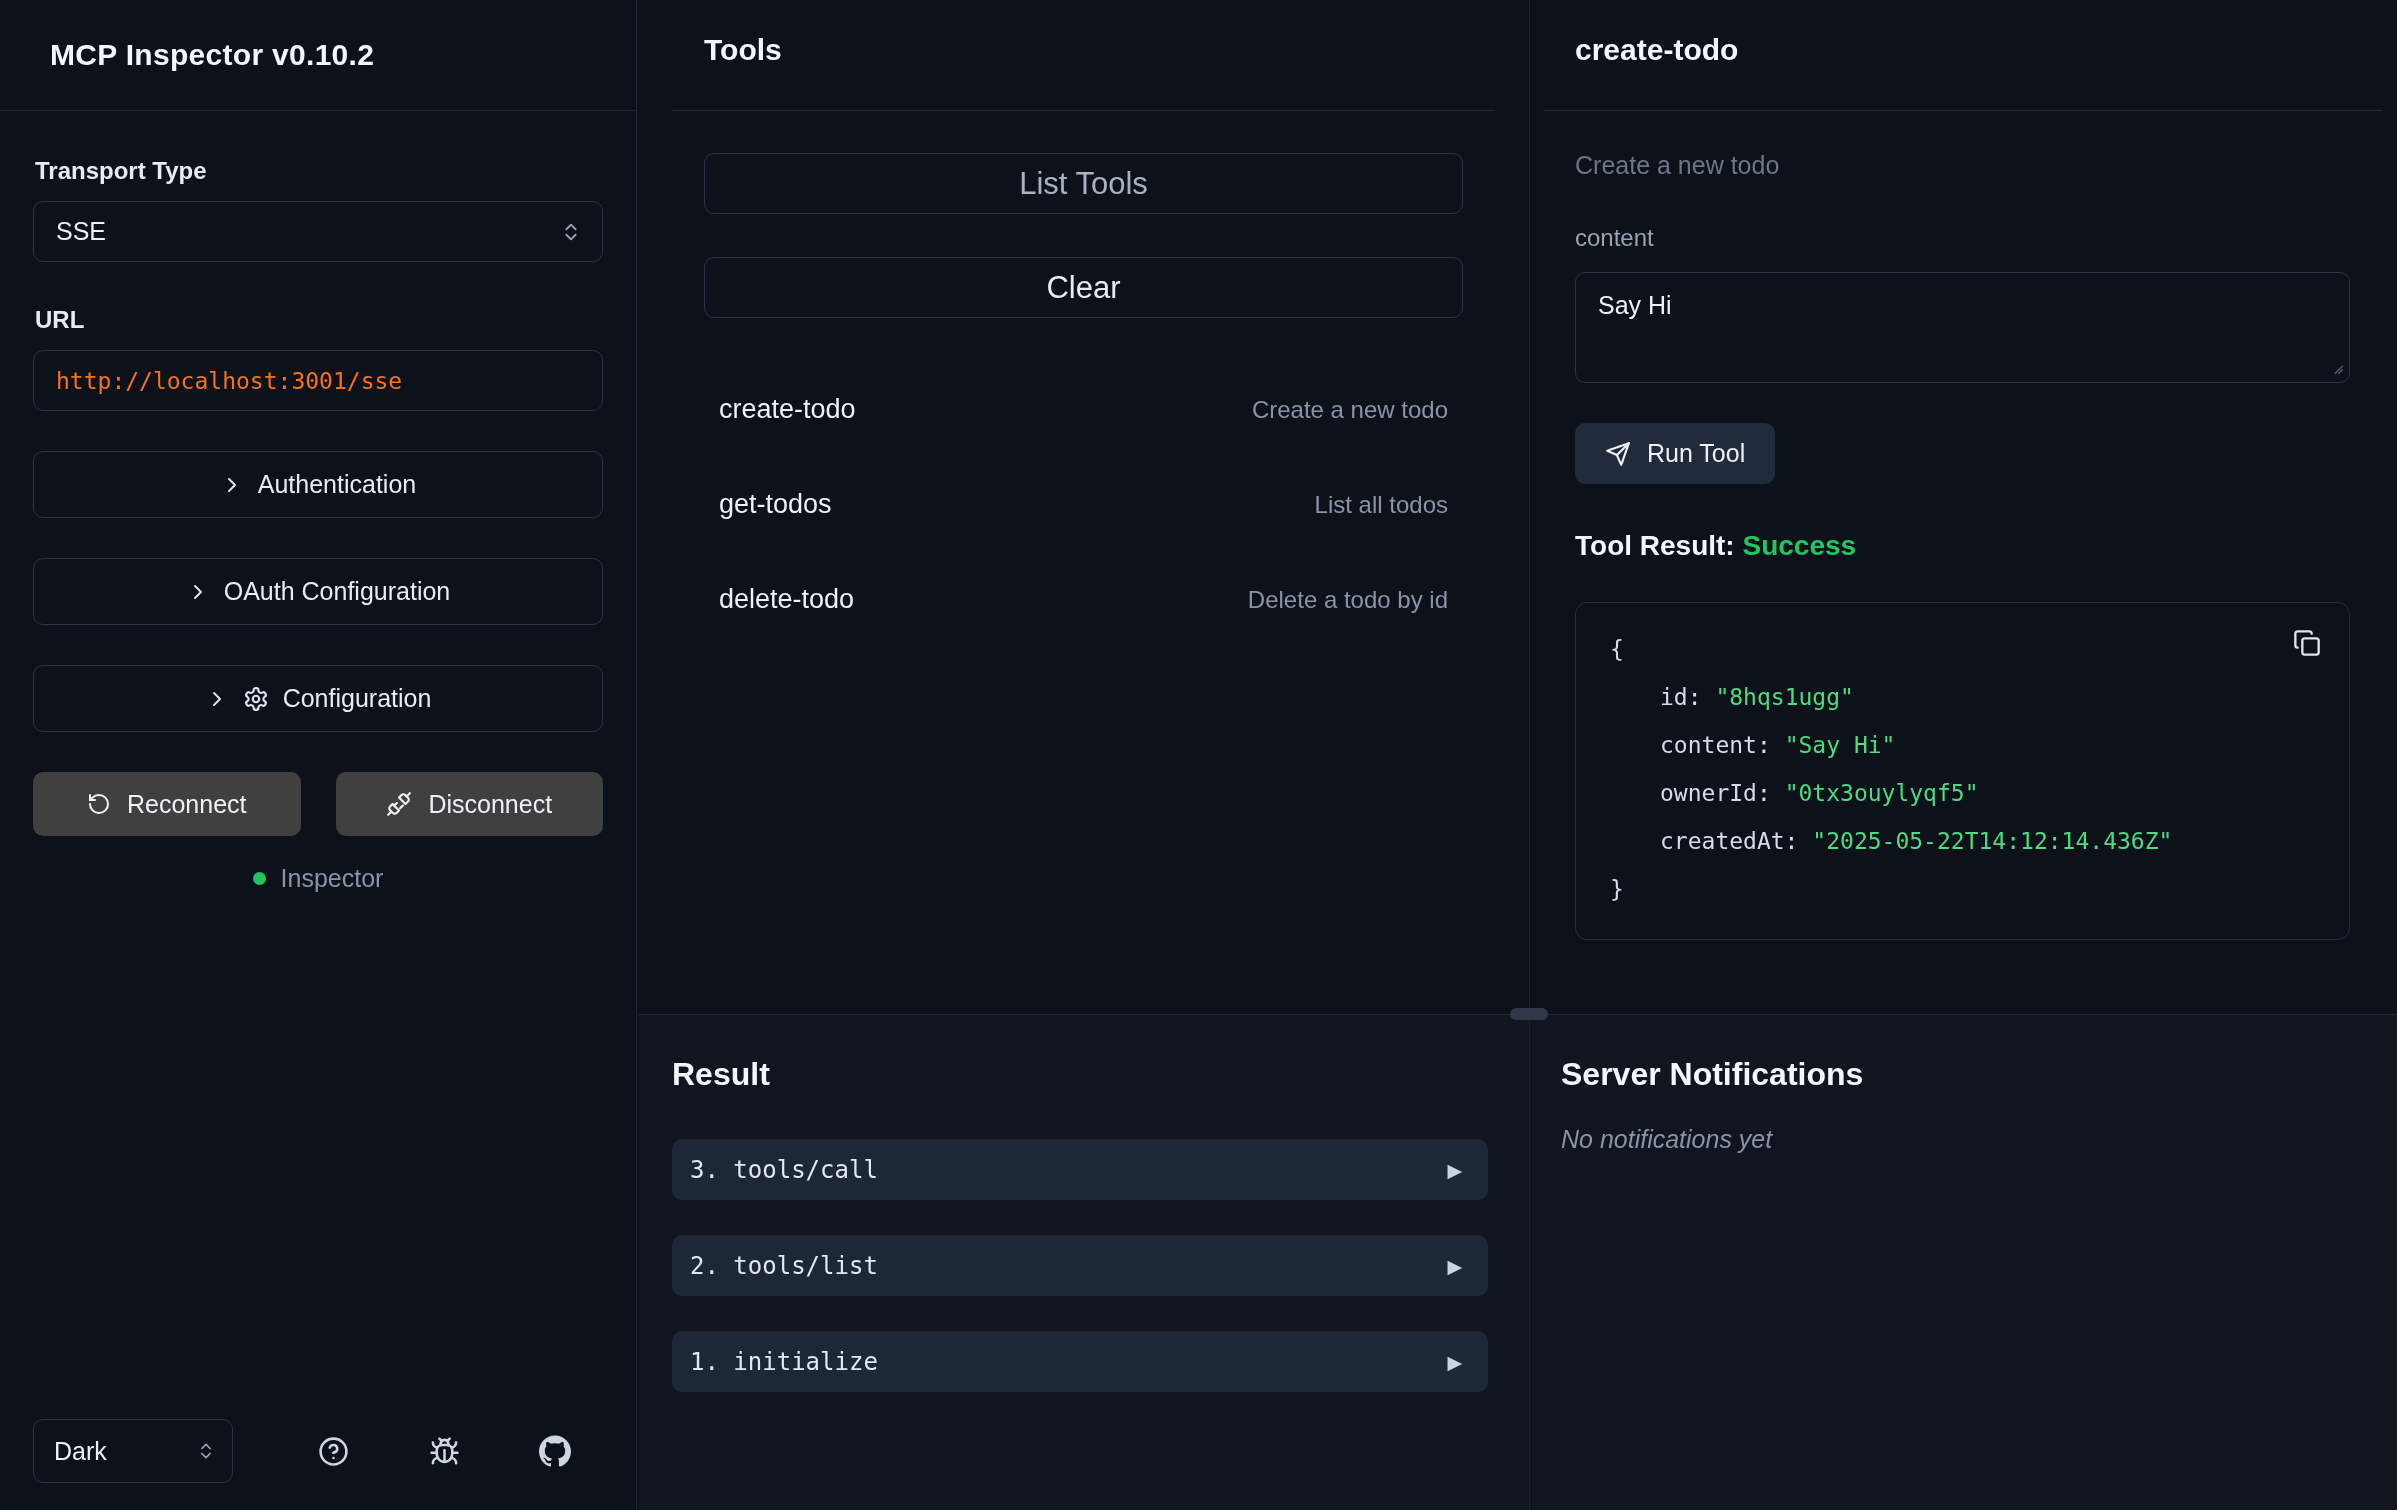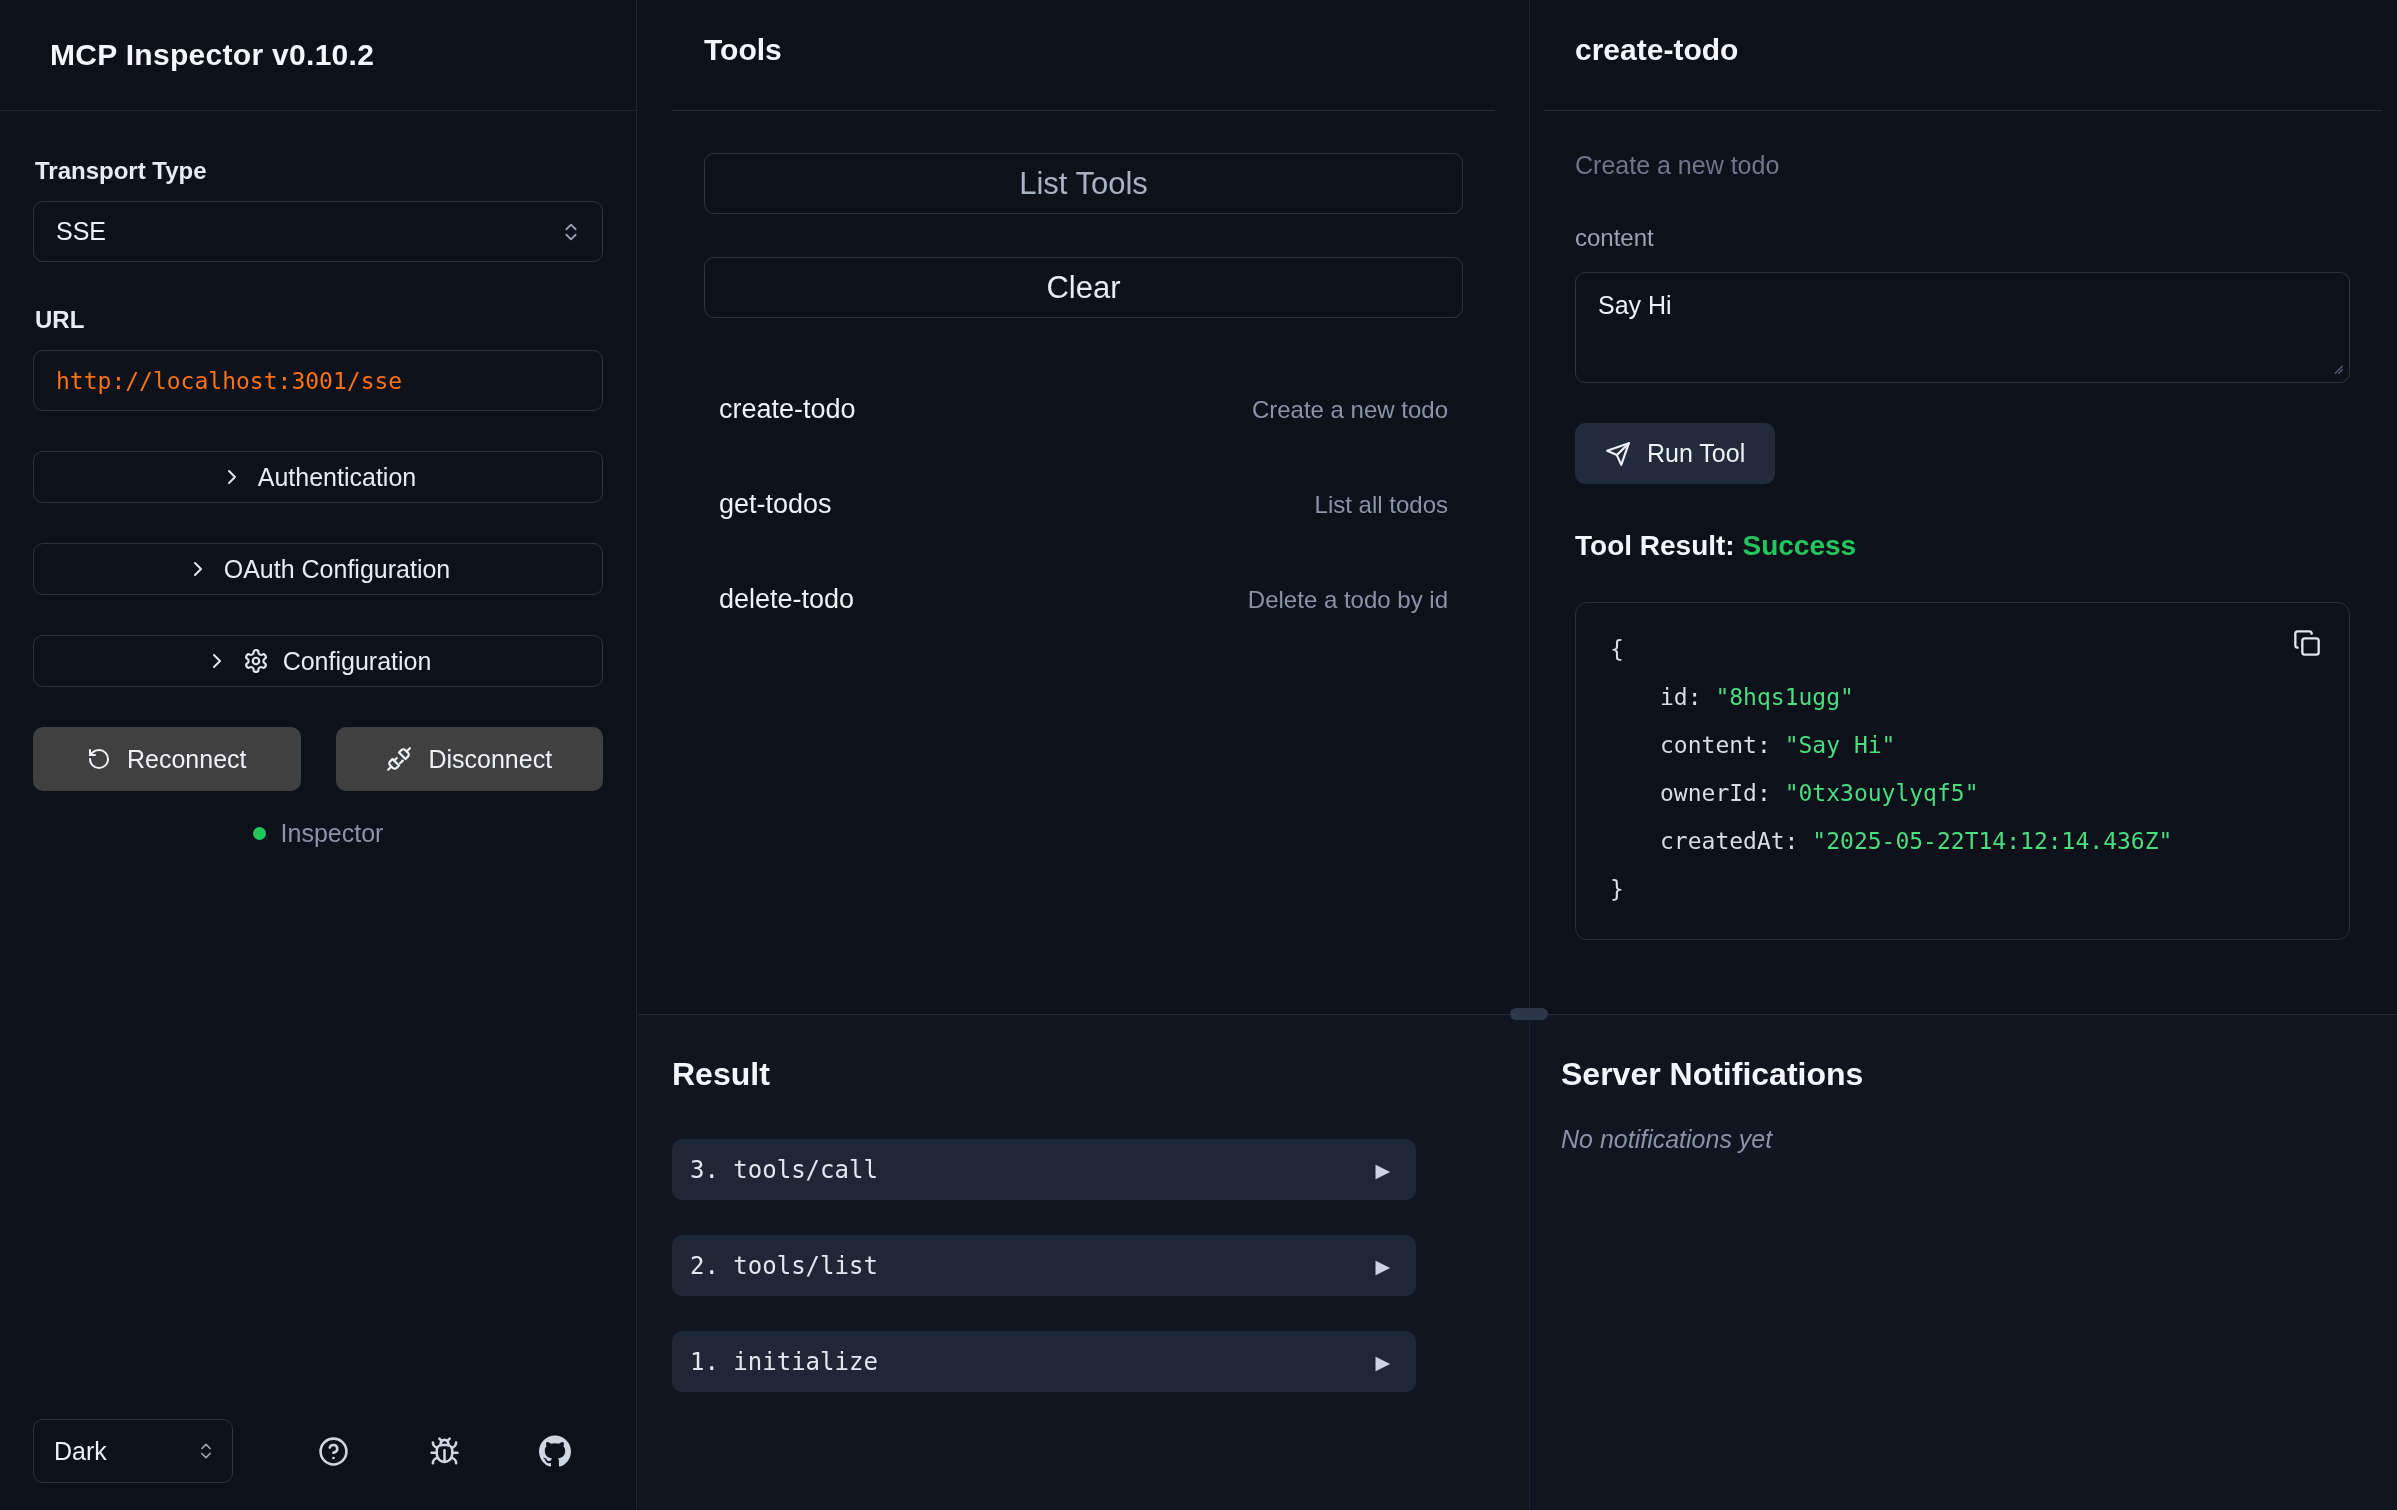--- a/index.html
+++ b/index.html
@@ -32,21 +32,21 @@
     padding:0 20px 0 22px; font-size:25px; color:#eef1f6; cursor:pointer;
   }
   .select .sel-icon { color:#9aa3b2; }
   .url-input {
     display:block; width:100%; height:61px; margin-top:14px; background:transparent;
     border:1px solid #2b3344; border-radius:10px; color:#f97316;
     font-family:"DejaVu Sans Mono", monospace; font-size:23px; padding:16px 22px; outline:none;
   }
   .url-label { margin-top:44px; }
   .collapse-btn {
-    width:100%; height:52px; margin-top:40px; border:1px solid #2b3344; border-radius:10px;
+    width:100%; height:67px; margin-top:40px; border:1px solid #2b3344; border-radius:10px;
     background:transparent; color:#e8ecf2; font-size:25px; font-weight:500; font-family:inherit;
     display:flex; align-items:center; justify-content:center; gap:14px; cursor:pointer;
   }
   .collapse-btn .chev { color:#dfe5ee; }
   .btn-row { display:flex; gap:35px; margin-top:40px; }
   .action-btn {
     flex:1; height:64px; border:none; border-radius:10px; background:#404040; color:#eef1f6;
     font-size:25px; font-weight:500; font-family:inherit;
     display:flex; align-items:center; justify-content:center; gap:16px; cursor:pointer;
   }
@@ -106,21 +106,21 @@
   .code-indent { padding-left:50px; }
   .code-string { color:#4ade80; }
   .copy-btn { position:absolute; top:18px; right:20px; width:44px; height:44px; background:none; border:none; color:#dfe5ee; display:flex; align-items:center; justify-content:center; cursor:pointer; }
 
   
   .history-panel { position:absolute; left:638px; top:1015px; width:891px; height:496px; background:#10151f; }
   .big-heading { font-size:32px; font-weight:700; line-height:38px; color:#f3f6fa; }
   .history-panel .big-heading { margin:40px 0 0 34px; }
   .history-list { margin:46px 34px 0; display:flex; flex-direction:column; gap:35px; }
   .history-item {
-    width:744px; height:61px; background:#1e2735; border-radius:10px;
+    width:816px; height:61px; background:#1e2735; border-radius:10px;
     display:flex; align-items:center; justify-content:space-between; padding:0 26px 0 18px;
     font-family:"DejaVu Sans Mono", monospace; font-size:24px; color:#e2e8f0; cursor:pointer;
   }
   .expand-arrow { font-size:19px; color:#cbd5e1; font-family:"DejaVu Sans", sans-serif; }
 
   
   .notifications-panel { position:absolute; left:1530px; top:1015px; width:868px; height:496px; background:#10151f; }
   .notifications-panel .big-heading { margin:40px 0 0 31px; }
   .empty-msg { margin:32px 0 0 31px; font-size:25px; font-style:italic; color:#8b93a7; }
 </style>

